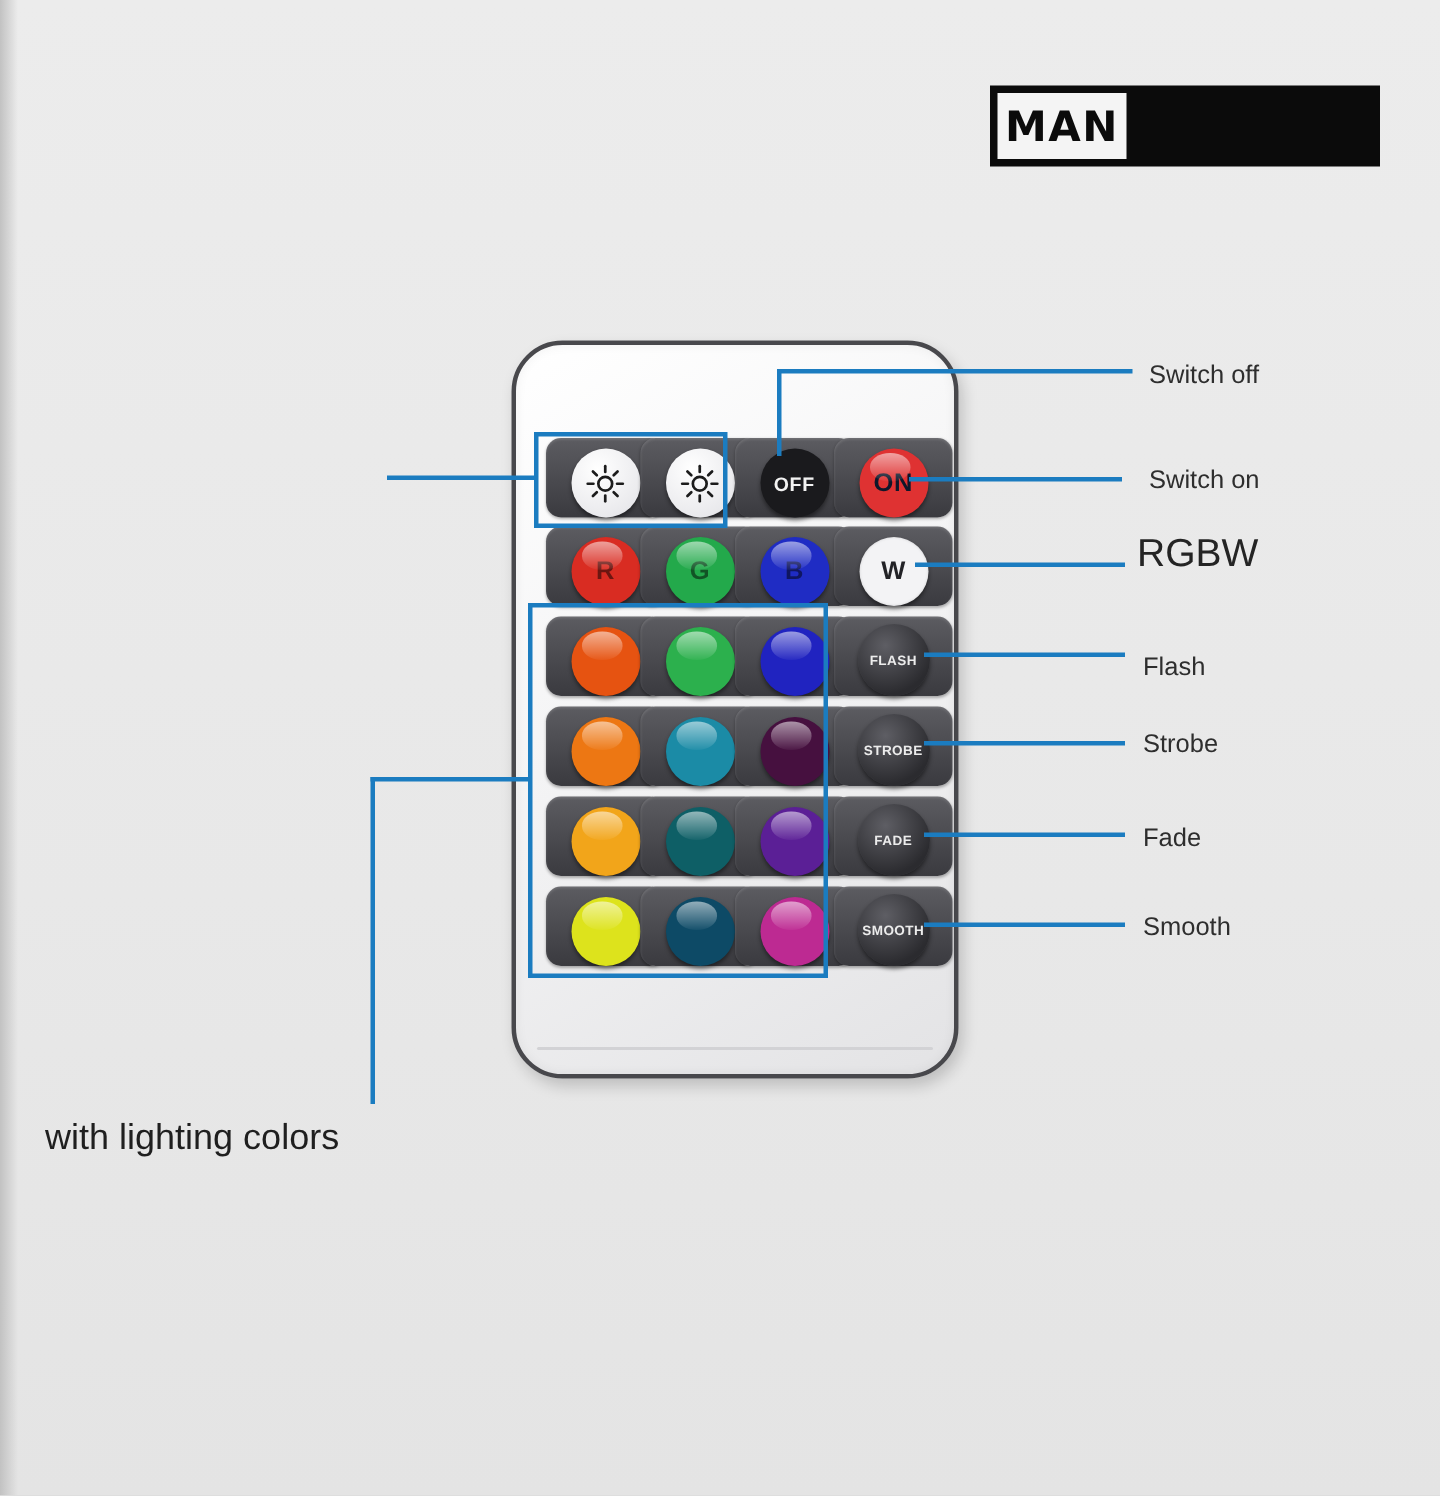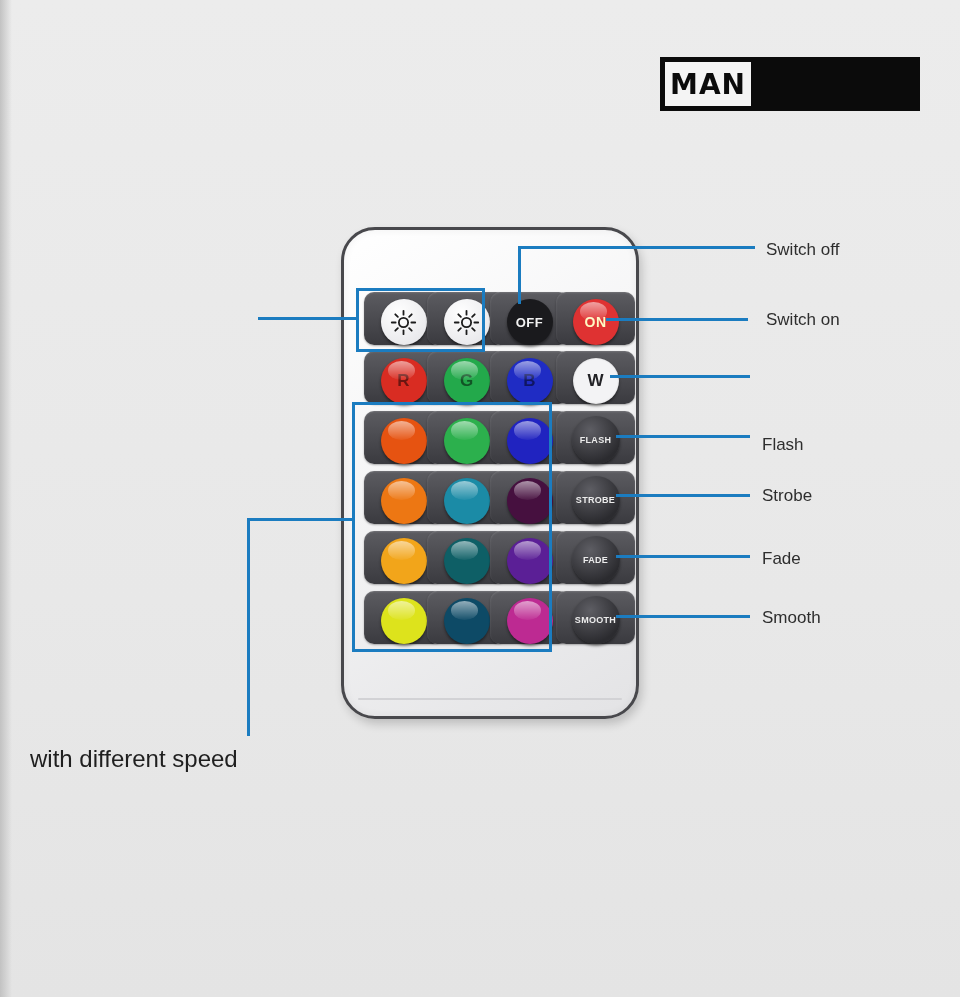--- a/index.html
+++ b/index.html
@@ -47,21 +47,21 @@
     font-weight:bold; user-select:none;
   }
   .glossy::after {
     content:""; position:absolute; left:17%; top:7%; width:58%; height:40%;
     border-radius:50%;
     background:linear-gradient(180deg, rgba(255,255,255,0.55), rgba(255,255,255,0.04));
     pointer-events:none;
   }
   .btn-white { background:radial-gradient(circle at 38% 30%, #ffffff, #e9e9ec 75%, #cfcfd4); }
   .btn-off   { background:#1a1a1d; color:#f2f2f2; font-size:13px; letter-spacing:0.5px; }
-  .btn-on    { color:#fef9c3; font-size:14px; letter-spacing:0.5px; }
+  .btn-on    { color:#0f172a; font-size:17px; letter-spacing:0.5px; }
   .btn-letter{ font-size:17px; color:rgba(0,0,0,0.5); }
   .btn-w     { color:#222226; box-shadow:0 2px 3px rgba(0,0,0,0.45), inset 0 0 2px rgba(0,0,0,0.15); }
   .btn-round { }
   .btn-mode  {
     width:48px; height:48px;
     background:radial-gradient(circle at 38% 30%, #5e5e64, #2b2b2f 72%);
     color:#ececec; font-size:9px; font-weight:bold; letter-spacing:0.3px;
   }
   .sun { width:27px; height:27px; }
 
@@ -206,21 +206,22 @@
   <div class="hline" style="left:616px;top:435px;width:134px"></div>
   <div class="hline" style="left:616px;top:494px;width:134px"></div>
   <div class="hline" style="left:616px;top:555px;width:134px"></div>
   <div class="hline" style="left:616px;top:615px;width:134px"></div>
   <div class="hline" style="left:247px;top:518px;width:105px"></div>
   <div class="vline" style="left:247px;top:518px;height:218px"></div>
 
   <div class="label" style="left:766px;top:236px">Switch off</div>
   <div class="label" style="left:766px;top:306px">Switch on</div>
   <div class="label label-rgbw" style="left:758px;top:352px">
+    <div>RGBW</div>
   </div>
   <div class="label" style="left:762px;top:431px">Flash</div>
   <div class="label" style="left:762px;top:482px">Strobe</div>
   <div class="label" style="left:762px;top:545px">Fade</div>
   <div class="label" style="left:762px;top:604px">Smooth</div>
   <div class="label label-bottom" style="left:30px;top:736px">
-    <div class="ln2">with different speed</div>
+    <div class="ln2">with lighting colors</div>
   </div>
 </div>
 
 </body></html>

